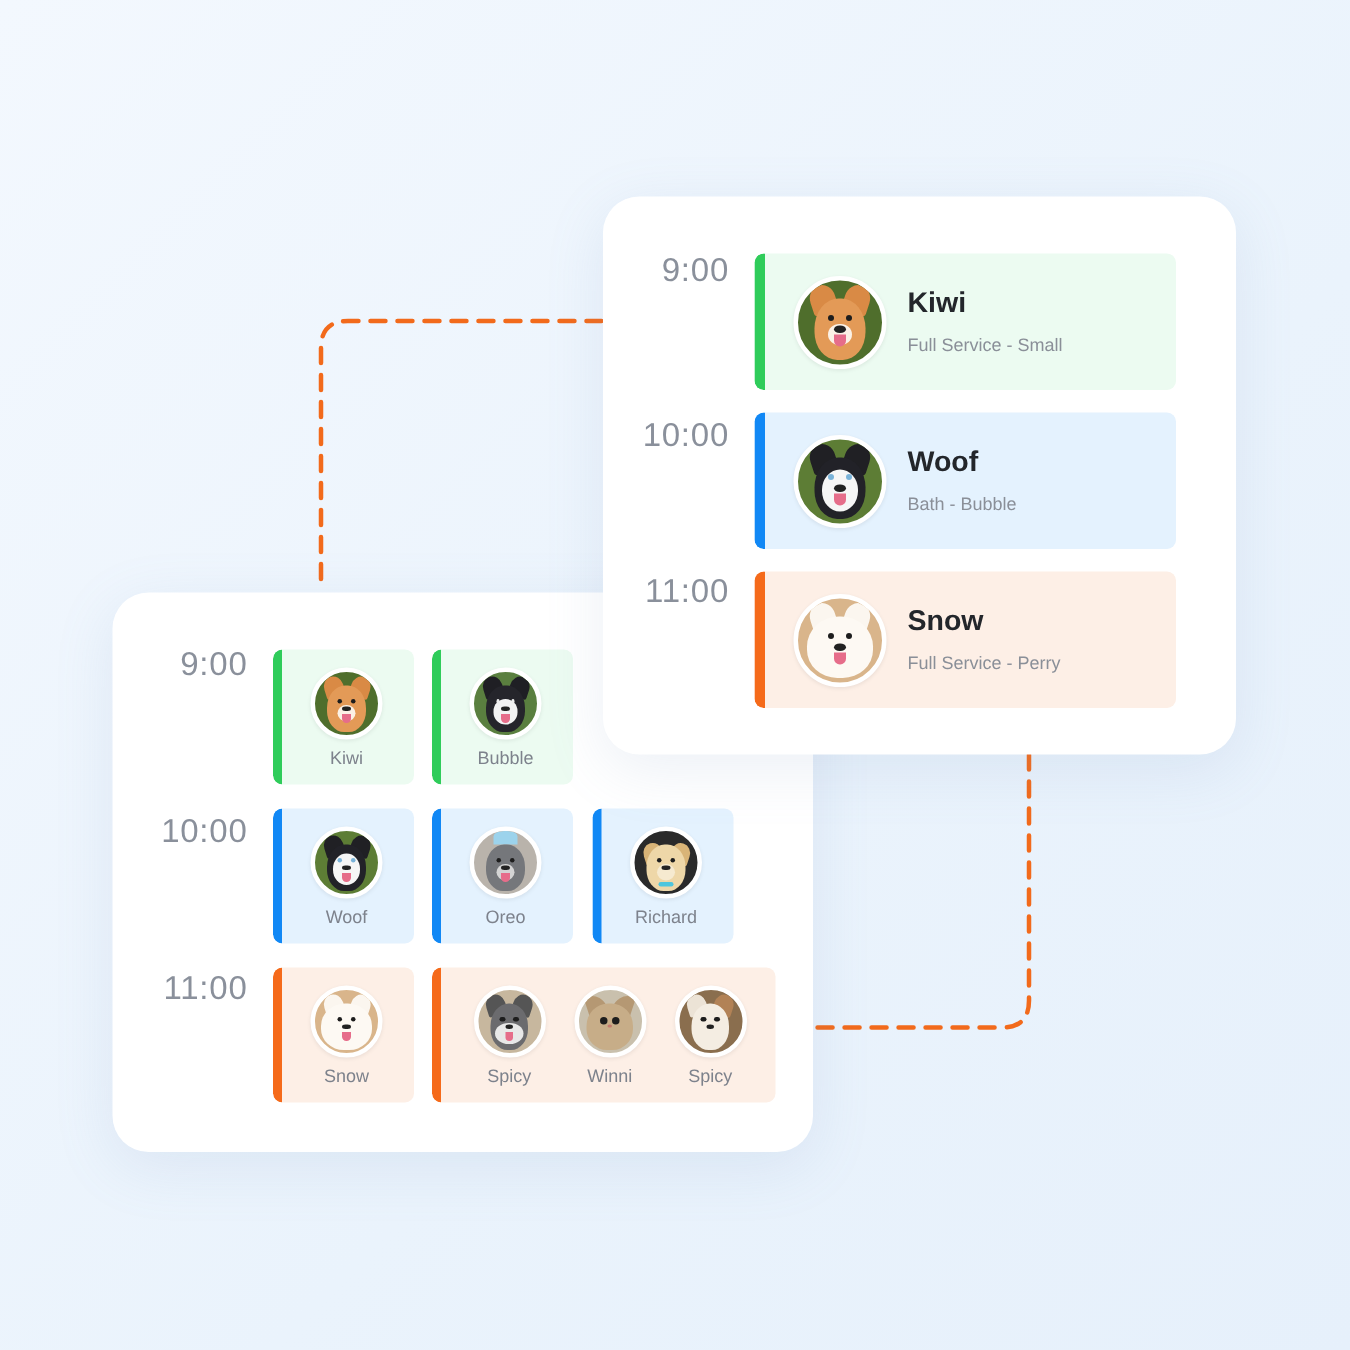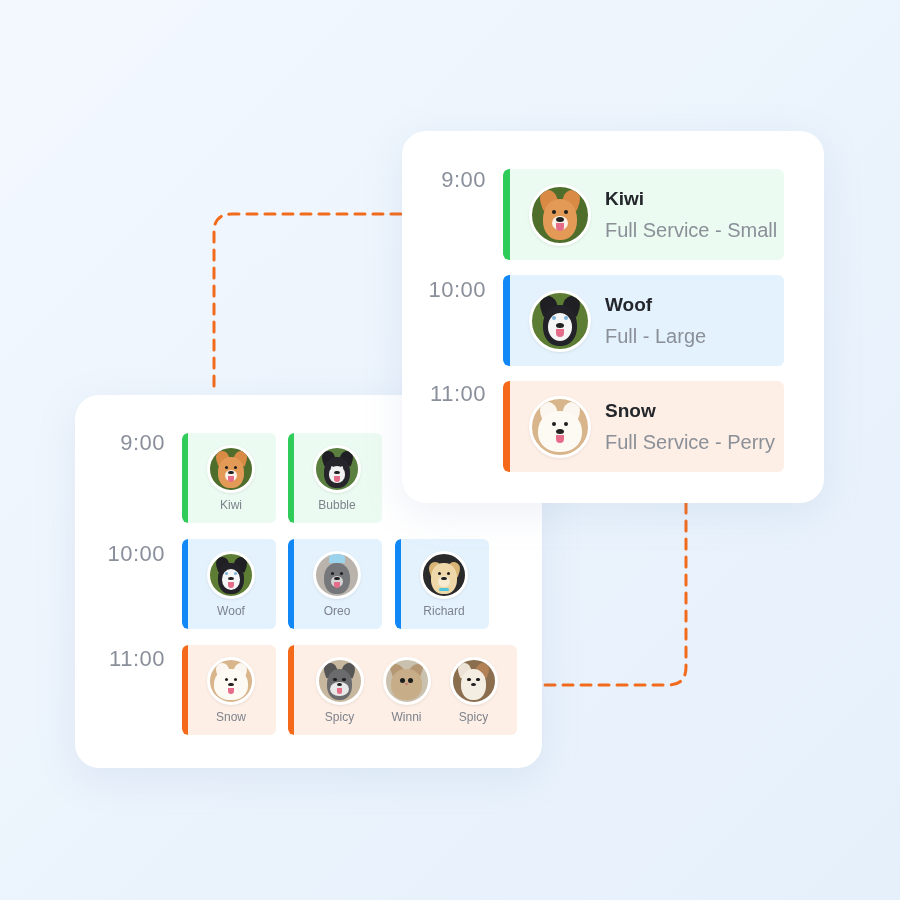--- a/index.html
+++ b/index.html
@@ -61,21 +61,21 @@
   .lblock {
     position: absolute; left: 101px; width: 281px; height: 91px; border-radius: 6px;
     display: flex; align-items: center; padding-left: 26px; overflow: hidden;
   }
   .lblock::before {
     content: ""; position: absolute; left: 0; top: 0; bottom: 0; width: 7px;
     background: var(--accent); border-radius: 6px 0 0 6px;
   }
   .linfo { margin-left: 14px; }
   .lname { font-size: 19px; font-weight: bold; color: #23262b; }
-  .lsvc { font-size: 20px; color: #8a8f98; margin-top: 9px; }
+  .lsvc { font-size: 12px; color: #8a8f98; margin-top: 9px; }
 </style>
 </head>
 <body>
 
 <svg class="connector" viewBox="0 0 900 900">
   <path d="M214 386 L214 232 Q214 214 232 214 L402 214" fill="none" stroke="#f26a1b" stroke-width="3" stroke-dasharray="10 8" stroke-linecap="round"></path>
   <path d="M686 503 L686 667 Q686 685 668 685 L542 685" fill="none" stroke="#f26a1b" stroke-width="3" stroke-dasharray="10 8" stroke-linecap="round"></path>
 </svg>
 
 <div class="card card-back">
@@ -261,21 +261,21 @@
           <div class="head" style="background:#222228"></div>
           <div class="muzzle" style="background:#f6f6f6;left:28%;right:28%;top:36%;height:50%"></div>
           <div class="eye l" style="background:#7ab3d9"></div>
           <div class="eye r" style="background:#7ab3d9"></div>
           <div class="nose"></div>
           <div class="tongue"></div>
         </div>
     </div>
     <div class="linfo">
       <div class="lname">Woof</div>
-      <div class="lsvc">Full - Large</div>
+      <div class="lsvc">Bath - Bubble</div>
     </div>
   </div>
 
   <div class="ltime" style="left:0;top:250px;">11:00</div>
   <div class="lblock" style="top:250px;background:#fdefe6;--accent:#f56a1a;">
     <div class="avatar avatar-lg" style="background:#d9b58b;">
       <div class="face">
           <div class="ear l" style="background:#fbf6ef"></div>
           <div class="ear r" style="background:#fbf6ef"></div>
           <div class="head" style="background:#fdf9f3;left:10%;right:10%"></div>

